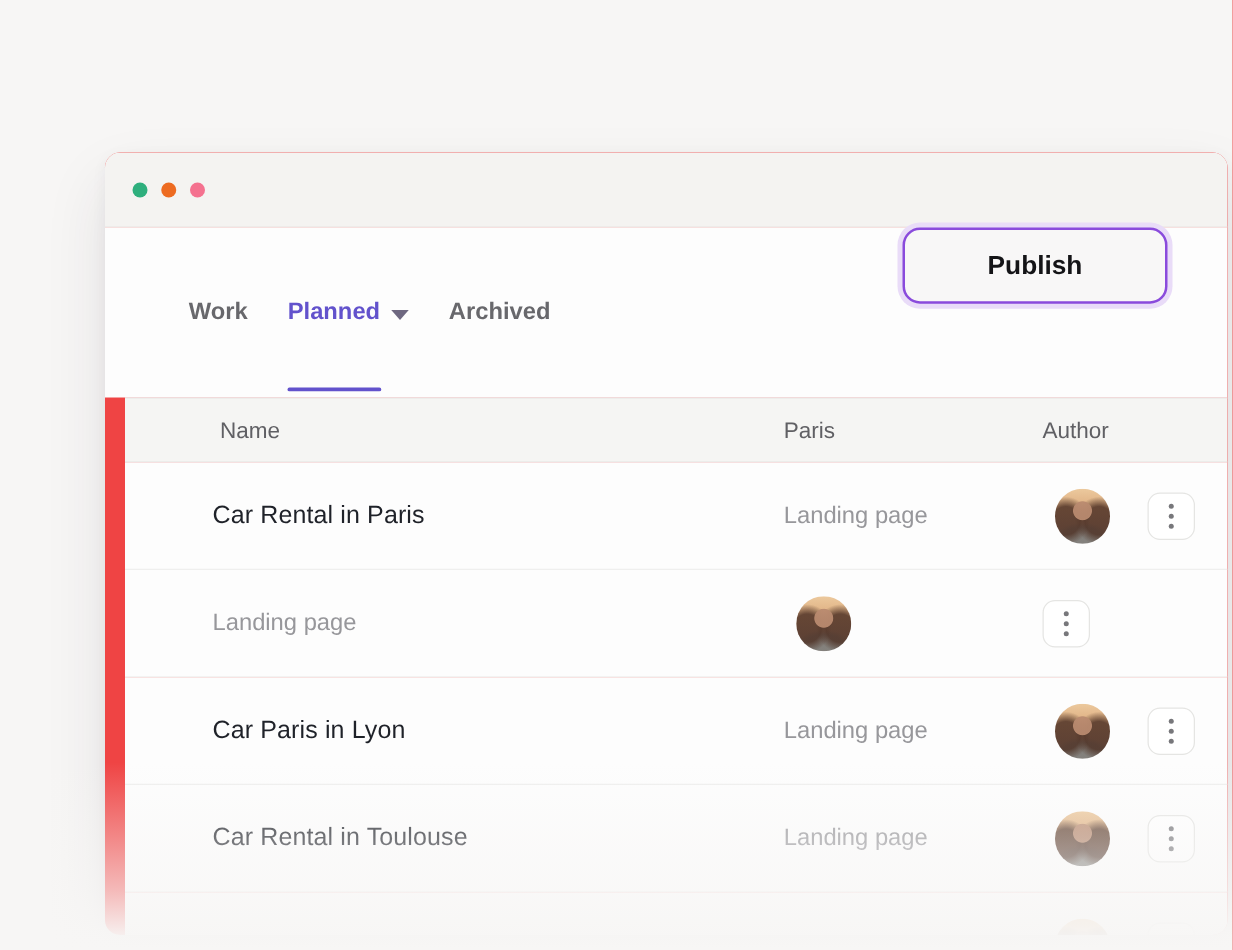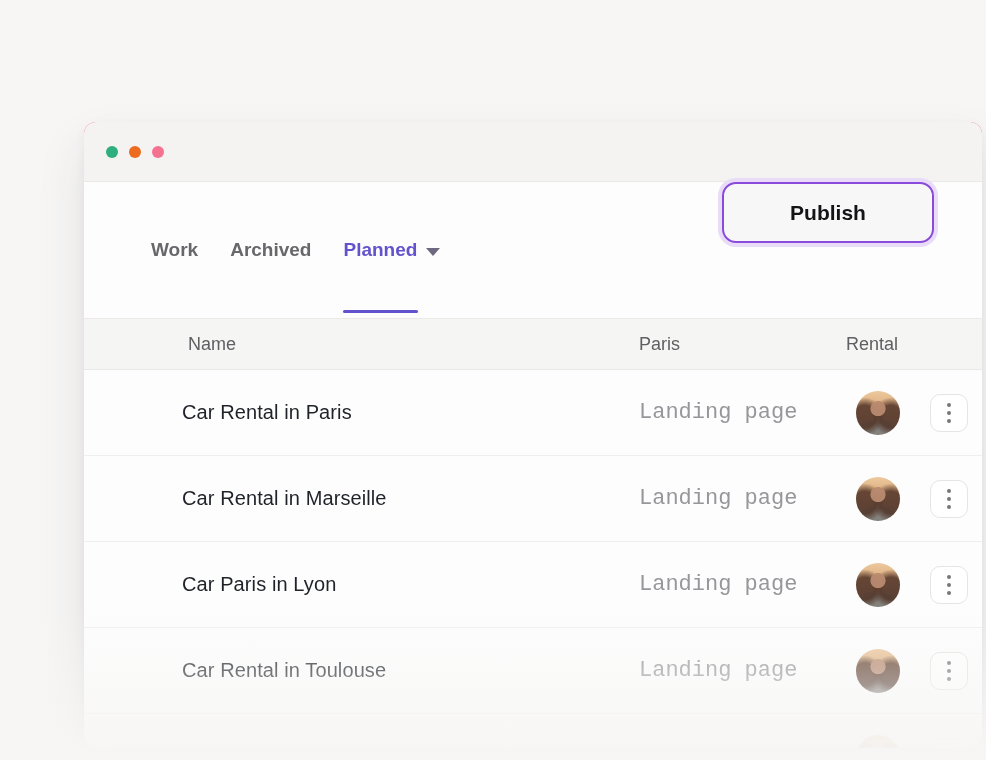--- a/index.html
+++ b/index.html
@@ -48,31 +48,31 @@
     box-shadow:0 0 0 4px #e9dcf8;
     font-family:"Liberation Sans", sans-serif;
     font-size:21px;font-weight:700;color:#141417;
     display:flex;align-items:center;justify-content:center;cursor:pointer;
   }
   
   .grid-row{
     display:grid;
     grid-template-columns:457px 207px 84px 1fr;
     align-items:center;
-    padding-left:98px;box-sizing:border-box;
+    padding-left:70px;box-sizing:border-box;margin-left:16px;
   }
   .thead{
     height:52px;background:#f5f5f3;
     border-top:1px solid #eceae9;border-bottom:1px solid #e9e9e7;
     font-size:18px;color:#606064;
   }
   .th-name{margin-left:6px;}
   .row{height:86px;background:#fdfdfd;border-bottom:1px solid #efefee;}
   .row-name{font-size:20px;font-weight:400;color:#1f2229;letter-spacing:0.1px;}
-  .row-type{font-size:22px;color:#97979b;font-family:Liberation Mono, monospace;}
+  .row-type{font-size:19px;color:#97979b;}
   .avatar{
     width:44px;height:44px;border-radius:50%;margin-left:10px;
     background:
       radial-gradient(circle at 50% 40%, rgba(185,138,111,0.95) 0 21%, rgba(185,138,111,0) 23%),
       radial-gradient(circle at 20% 58%, rgba(80,52,40,0.85) 0 26%, rgba(80,52,40,0) 44%),
       radial-gradient(circle at 80% 58%, rgba(80,52,40,0.85) 0 26%, rgba(80,52,40,0) 44%),
       radial-gradient(ellipse 70% 40% at 50% 92%, rgba(128,126,122,0.9) 0 55%, rgba(128,126,122,0) 75%),
       linear-gradient(180deg,#ecc99d 0%,#dcab7e 38%,#b5917a 68%,#a09b96 100%);
   }
   .kebab-btn{
@@ -108,54 +108,53 @@
       <span class="light" style="background:#ed6b21"></span>
       <span class="light" style="background:#f4718f"></span>
     </div>
   </div>
 
   <div class="toolbar">
     <div class="tabs">
       <div class="tab">
         <span>Work</span>
       </div>
-      <div class="tab">
-        <span>Archived</span>
-      </div>
       <div class="tab active">
         <span>Planned</span>
         <span class="caret"></span>
         <span class="underline"></span>
+      </div>
+      <div class="tab">
+        <span>Archived</span>
       </div>
     </div>
     <div class="publish-wrap">
       <button class="publish-btn">Publish</button>
     </div>
   </div>
 
   <div class="grid-row thead">
     <span class="th-name">Name</span>
     <span>Paris</span>
-    <span>Rental</span>
+    <span>Author</span>
     <span></span>
   </div>
 
   <div class="grid-row row">
     <span class="row-name">Car Rental in Paris</span>
     <span class="row-type">Landing page</span>
     <span class="avatar"></span>
     <button class="kebab-btn">
       <span class="dot"></span>
       <span class="dot"></span>
       <span class="dot"></span>
     </button>
   </div>
 
   <div class="grid-row row">
-    <span class="row-name">Car Rental in Marseille</span>
     <span class="row-type">Landing page</span>
     <span class="avatar"></span>
     <button class="kebab-btn">
       <span class="dot"></span>
       <span class="dot"></span>
       <span class="dot"></span>
     </button>
   </div>
 
   <div class="grid-row row">

